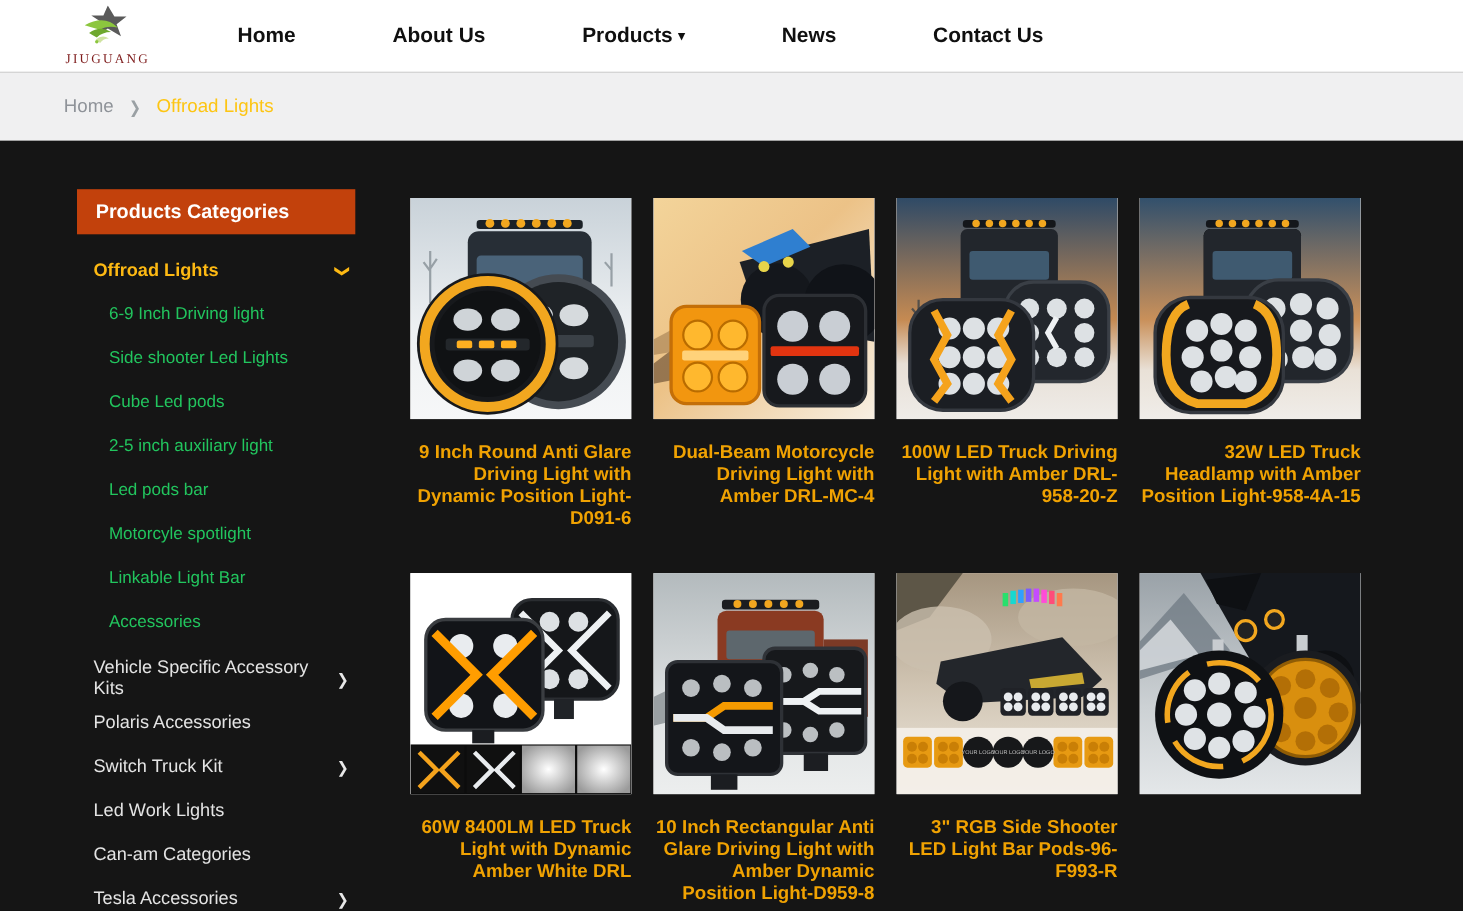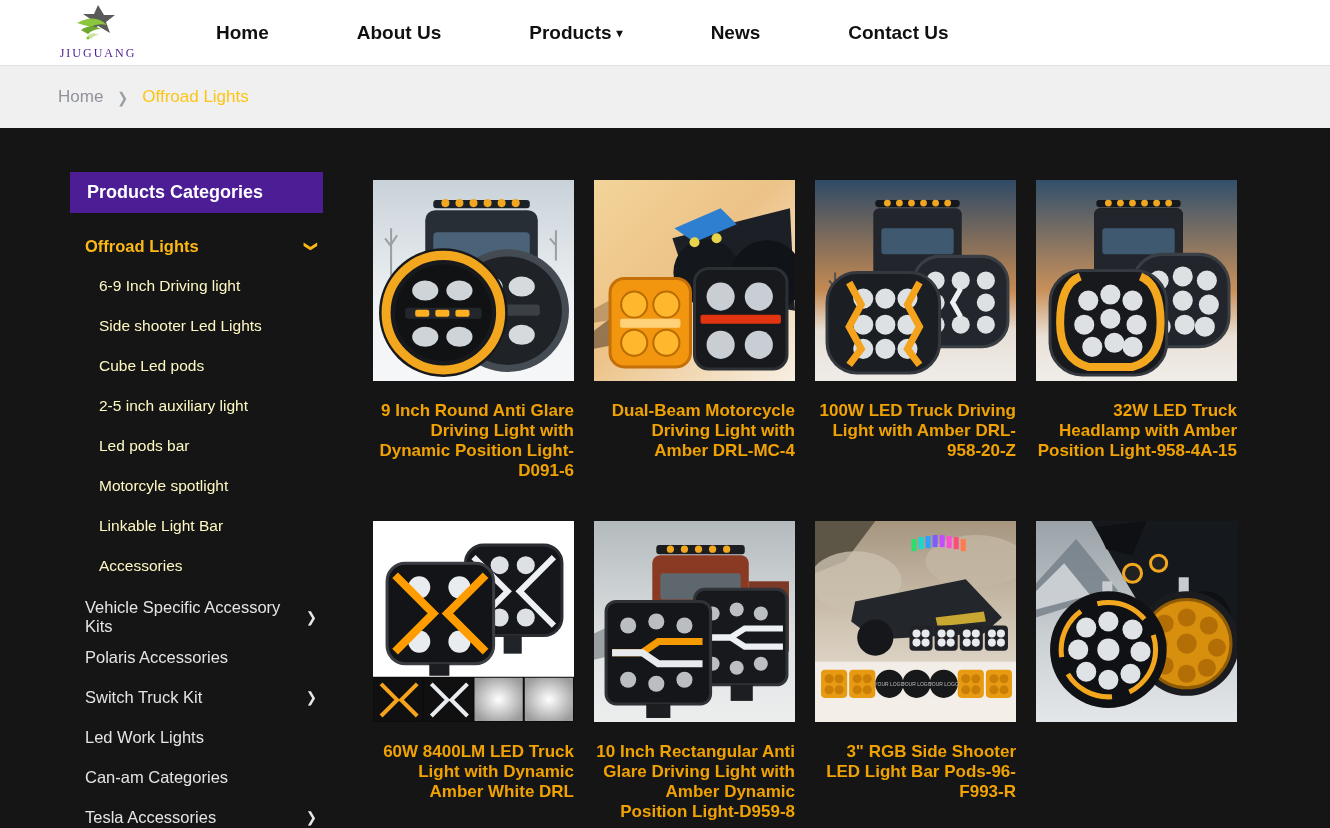--- a/index.html
+++ b/index.html
@@ -4,45 +4,45 @@
 <style>
   * { margin:0; padding:0; box-sizing:border-box; }
   html,body { width:1330px; height:828px; overflow:hidden; background:#151515;
     font-family:"Liberation Sans", sans-serif; }
 
   
   .header { height:66px; background:#ffffff; display:flex; align-items:center;
     border-bottom:1px solid #e0e0e0; position:relative; z-index:5; }
   .logo { margin-left:58px; display:flex; flex-direction:column; align-items:center; width:80px; }
   .logo svg { width:62px; height:40px; display:block; }
-  .logo-text { font-size:12px; letter-spacing:2px; color:#4c1d95; margin-top:1px;
+  .logo-text { font-size:12px; letter-spacing:2px; color:#7f1d1d; margin-top:1px;
     font-family:"Liberation Serif", serif; }
   .nav { display:flex; align-items:center; margin-left:78px; gap:88px; }
   .nav-item { font-size:19px; color:#101010; font-weight:600; cursor:pointer; white-space:nowrap; }
   .nav-item .caret { font-size:12px; color:#101010; margin-left:5px; vertical-align:2px; }
 
   
   .breadcrumb-bar { height:62px; background:#f0f0f1; display:flex; align-items:center;
     padding-left:58px; }
   .crumb-home { font-size:17px; color:#8f9399; cursor:pointer; }
   .crumb-sep { font-size:13px; color:#9aa0a4; margin:0 14px; transform:scaleY(1.15); display:inline-block; }
   .crumb-current { font-size:17px; color:#fdc513; font-weight:500; }
 
   
   .main { display:flex; background:#151515; height:700px; padding:44px 0 0 70px; overflow:hidden; }
 
   
   .sidebar { width:253px; margin-right:50px; flex-shrink:0; }
-  .sb-title { background:#4c1d95; color:#ffffff; font-size:18px; font-weight:700;
+  .sb-title { background:#c2410c; color:#ffffff; font-size:18px; font-weight:700;
     height:41px; line-height:41px; padding-left:17px; }
   .sb-list { list-style:none; margin-top:13px; }
   .sb-item { height:40px; display:flex; align-items:center; justify-content:space-between;
     padding:0 6px 0 15px; font-size:16.5px; color:#e4e4e4; cursor:pointer; }
   .sb-item.active { color:#fdb913; font-weight:600; }
-  .sb-item.sub { padding-left:29px; font-size:15.5px; color:#fef9c3; font-weight:400; }
+  .sb-item.sub { padding-left:29px; font-size:15.5px; color:#22c55e; font-weight:400; }
   .sb-item .chev { font-size:13px; color:#e8e8e8; transform:scaleY(1.1); }
   .sb-item.active .chev { color:#fdb913; transform:rotate(90deg); font-size:13px; }
   .sb-gap { height:11px; }
 
   
   .grid { display:grid; grid-template-columns:repeat(4,201px); grid-auto-rows:341px;
     column-gap:20px; margin-top:8px; }
   .card { width:201px; }
   .card-img { width:201px; height:201px; overflow:hidden; background:#ffffff; cursor:pointer; }
   .card-img svg { width:100%; height:100%; display:block; }

